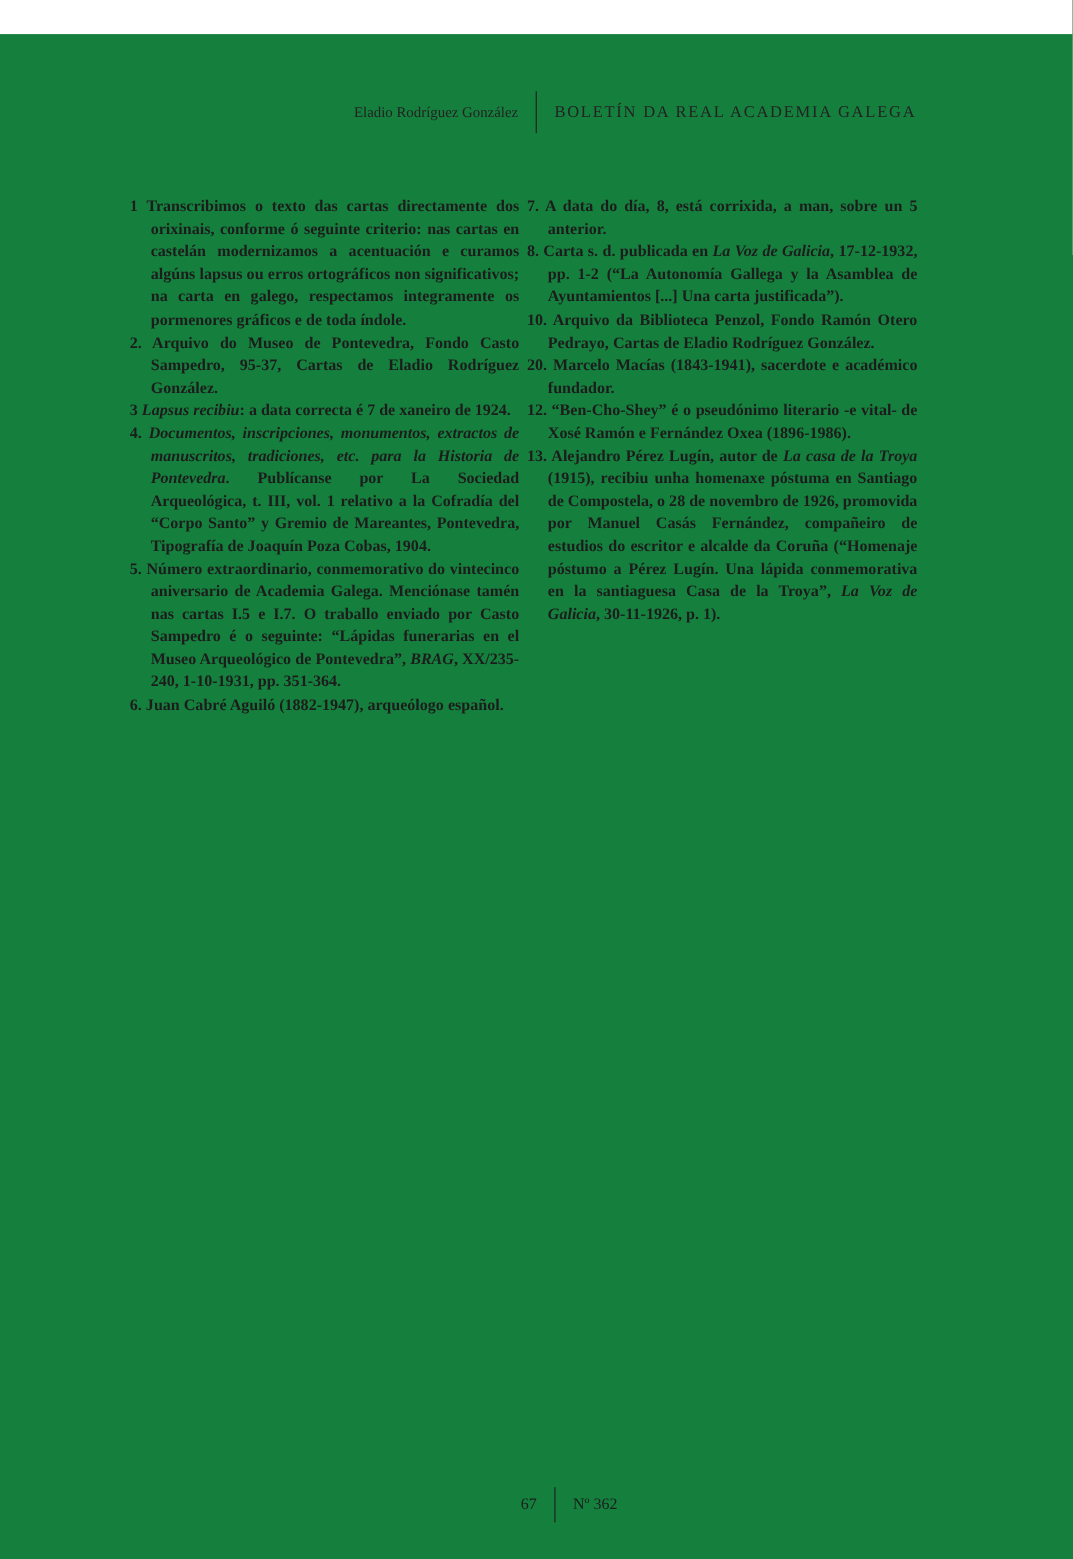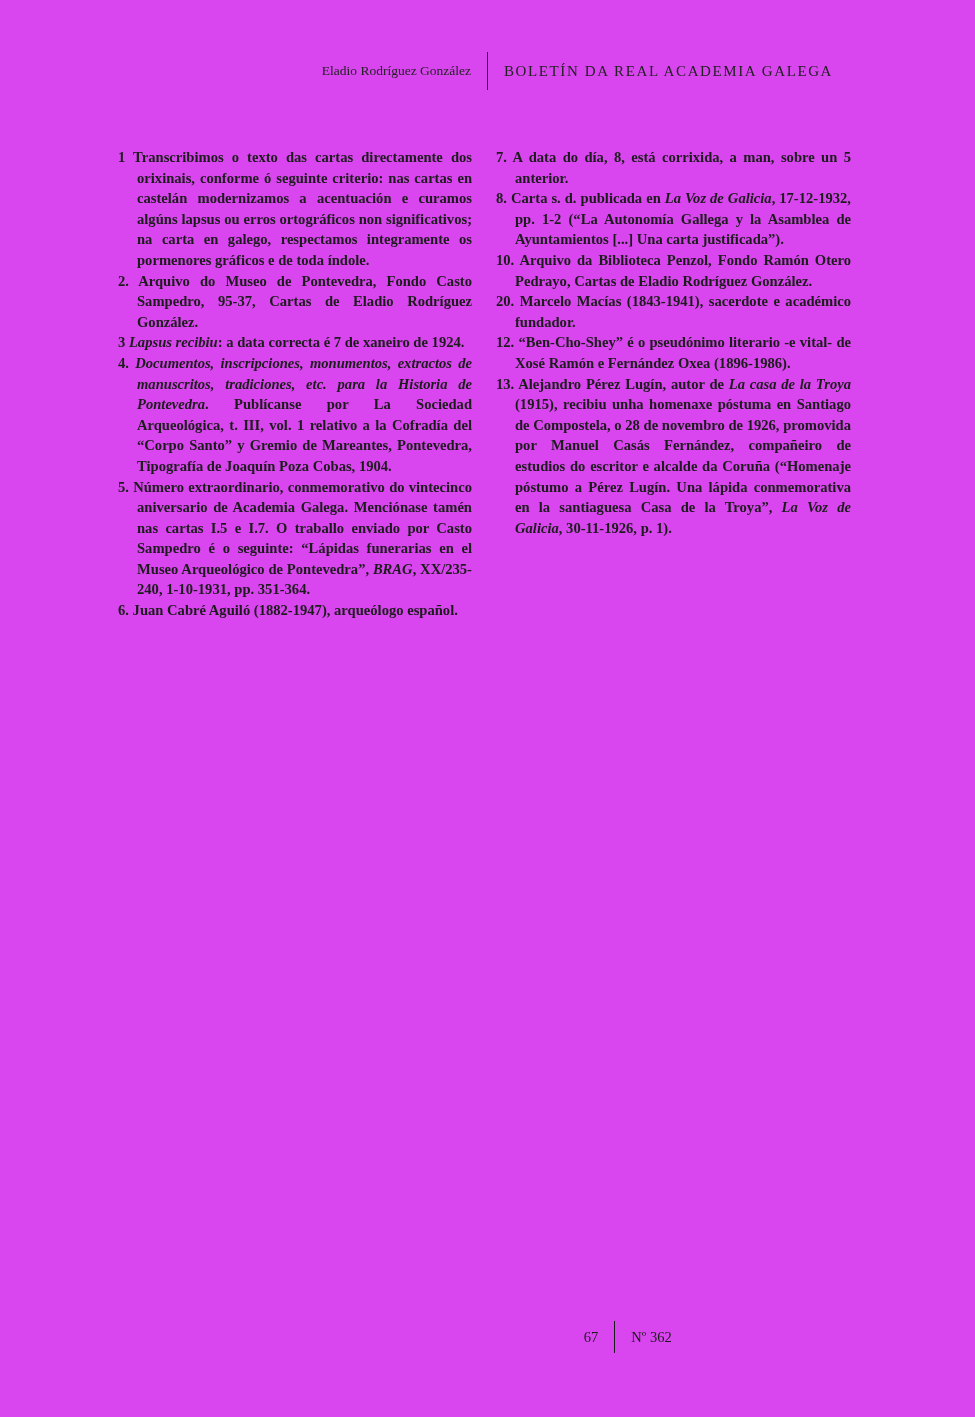--- a/index.html
+++ b/index.html
@@ -4,21 +4,21 @@
 <style>
   * { margin: 0; padding: 0; box-sizing: border-box; }
   html, body { width: 975px; height: 1417px; }
   body {
     background: #ffffff;
     font-family: "Liberation Serif", serif;
     color: #1c1c1c;
     position: relative;
     overflow: hidden;
   }
-  .page { position: absolute; inset: 0; background: #d946ef; }
+  .page { position: absolute; inset: 0; background: #15803d; margin-top: 31px; }
 
   
   .header {
     position: absolute;
     top: 52px; left: 0;
     width: 975px; height: 38px;
     display: flex; align-items: center;
   }
   .header-left {
     width: 487px;
@@ -43,30 +43,30 @@
   
   .columns { position: absolute; top: 147px; left: 0; width: 975px; }
   .col {
     position: absolute; top: 0;
     font-size: 14.6px;
     line-height: 20.6px;
     text-align: justify;
     color: #1c1c1c;
   }
   .col-left  { left: 118px; width: 354px; }
-  .col-right { left: 496px; width: 355px; }
+  .col-right { left: 479px; width: 355px; }
   .note { padding-left: 19px; text-indent: -19px; font-weight: bold; }
   .note .italic { font-style: italic; }
 
   
   .footer {
     position: absolute;
-    top: 1321px; left: 7px;
+    top: 1321px; left: 17px;
     width: 785px; height: 32px;
-    display: flex; align-items: center; justify-content: center;
+    display: flex; align-items: center;
   }
   .footer-left {
     width: 487px;
     text-align: right;
     padding-right: 16px;
     font-size: 14.5px;
   }
   .footer-right {
     padding-left: 16px;
     font-size: 14.5px;

